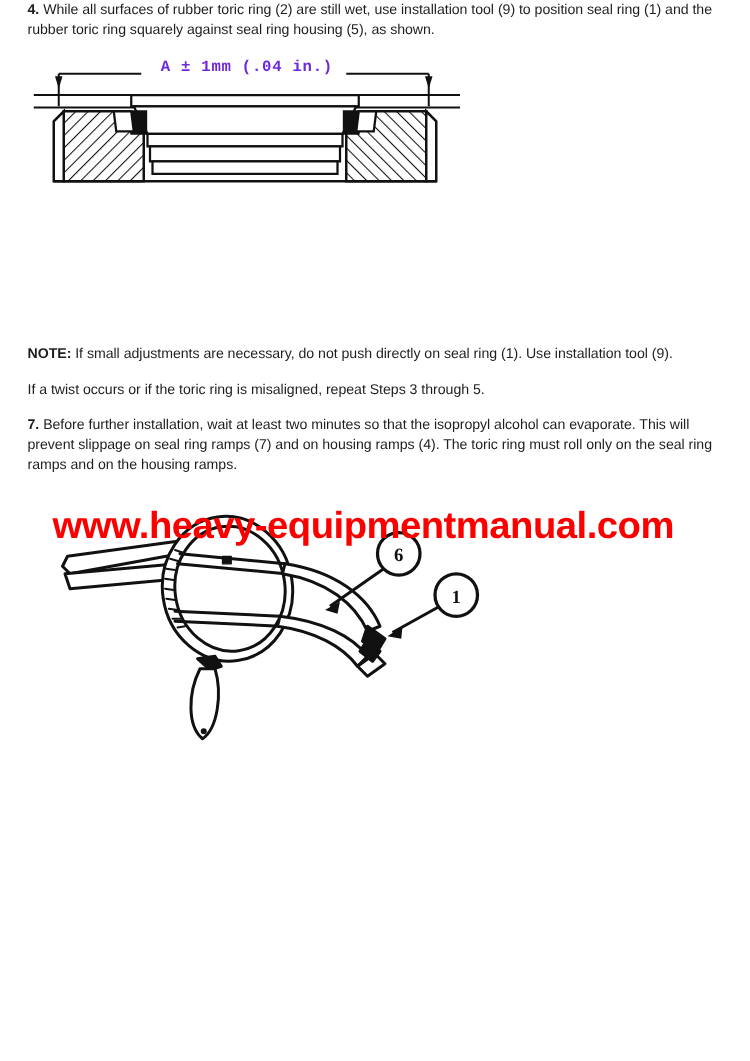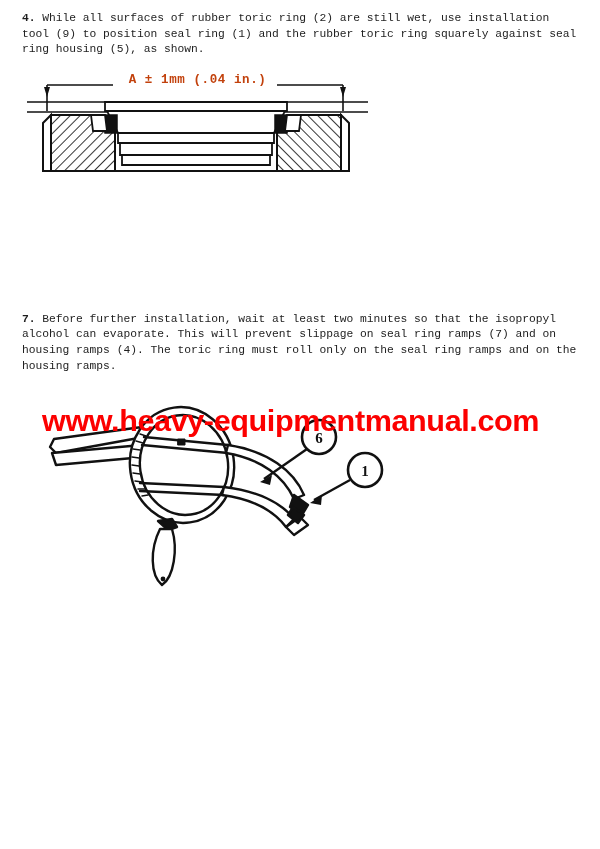--- a/index.html
+++ b/index.html
@@ -22,24 +22,23 @@
   }
   .content {
     position: absolute;
     left: 22px;
     top: 0;
     width: 556px;
   }
   p.para {
     font-size: 11.3px;
     line-height: 15.6px;
-    margin: 11px 0 13px 0;
+    margin: 1px 0 13px 0;
     letter-spacing: -0.02px;
     color: #1d1d1d;
-    font-family: Liberation Mono, monospace;
   }
   p.para .lead {
     font-weight: bold;
   }
   .spacer-fig1 {
     height: 122px;
   }
   .spacer-fig2 {
     height: 216px;
   }
@@ -54,21 +53,21 @@
   .fig1-dim {
     position: absolute;
     left: 0;
     top: 2px;
     width: 345px;
     text-align: center;
     font-family: "Liberation Mono", monospace;
     font-size: 12.5px;
     font-weight: bold;
     letter-spacing: 0.6px;
-    color: #c2410c;
+    color: #6d28d9;
   }
   .fig1-svg {
     position: absolute;
     left: 0;
     top: 0;
   }
 
   
   .fig2-wrap {
     position: relative;
@@ -167,22 +166,24 @@
 
         <path d="M 250 44 L 264 44 L 262 62 L 250 62 Z" fill="#111" stroke="#111" stroke-width="1.5"></path>
         <path d="M 262 44 L 276 44 L 274 60 L 260 60 Z" fill="#ffffff" stroke="#111" stroke-width="1.8"></path>
 
         <line x1="18" y1="100" x2="324" y2="100" stroke="#111" stroke-width="2"></line>
       </svg>
     </div>
     <div class="spacer-fig1"></div>
 
 
-
-
+    <p class="para"><span class="lead">NOTE:</span><span> If small adjustments are necessary, do not push directly on seal ring (1). Use installation tool (9).</span></p>
+
+
+    <p class="para"><span class="lead"></span><span>If a twist occurs or if the toric ring is misaligned, repeat Steps 3 through 5.</span></p>
 
     <p class="para"><span class="lead">7.</span><span> Before further installation, wait at least two minutes so that the isopropyl alcohol can evaporate. This will prevent slippage on seal ring ramps (7) and on housing ramps (4). The toric ring must roll only on the seal ring ramps and on the housing ramps.</span></p>
 
     <div class="fig2-wrap">
       <svg class="fig2-svg" width="400" height="210" viewBox="0 0 400 210">
         <g stroke="#111" fill="none" stroke-width="2.4" stroke-linejoin="round" stroke-linecap="round">
 
           <path d="M 18 60 L 22 52 L 110 40 L 112 50 L 24 66 Z" fill="#ffffff"></path>
           <path d="M 20 66 L 24 78 L 112 70 L 110 58 Z" fill="#ffffff"></path>
 

